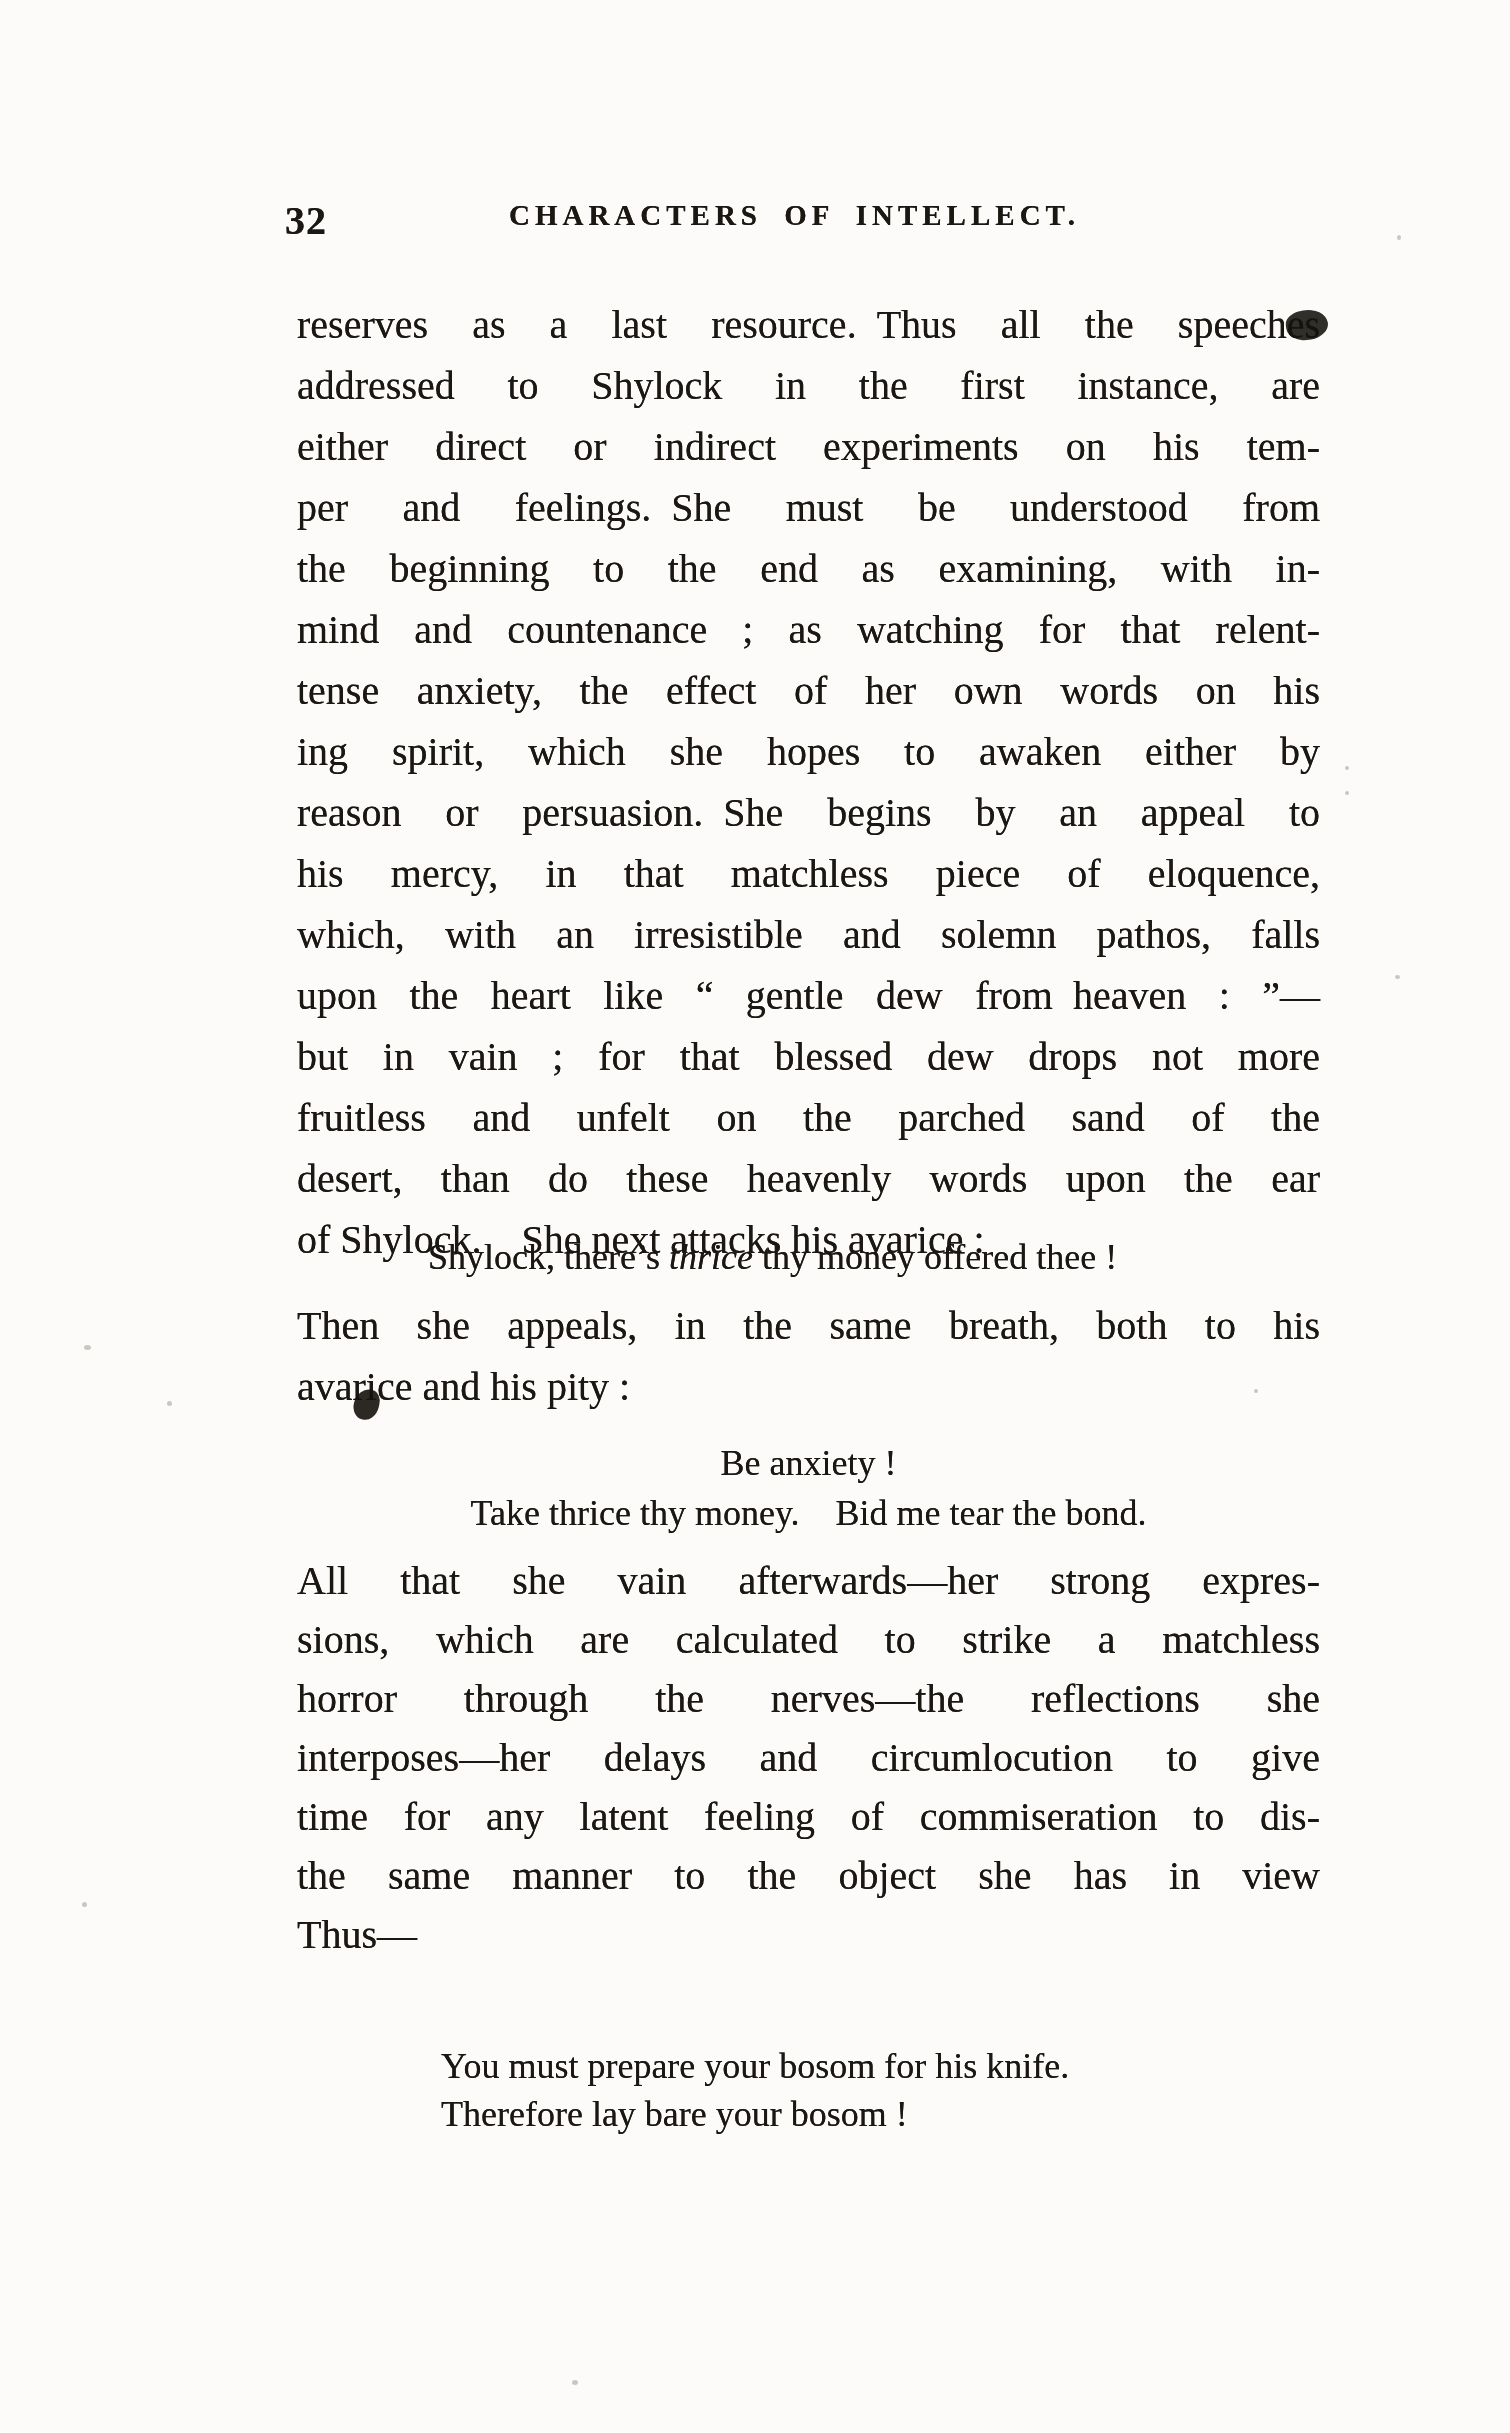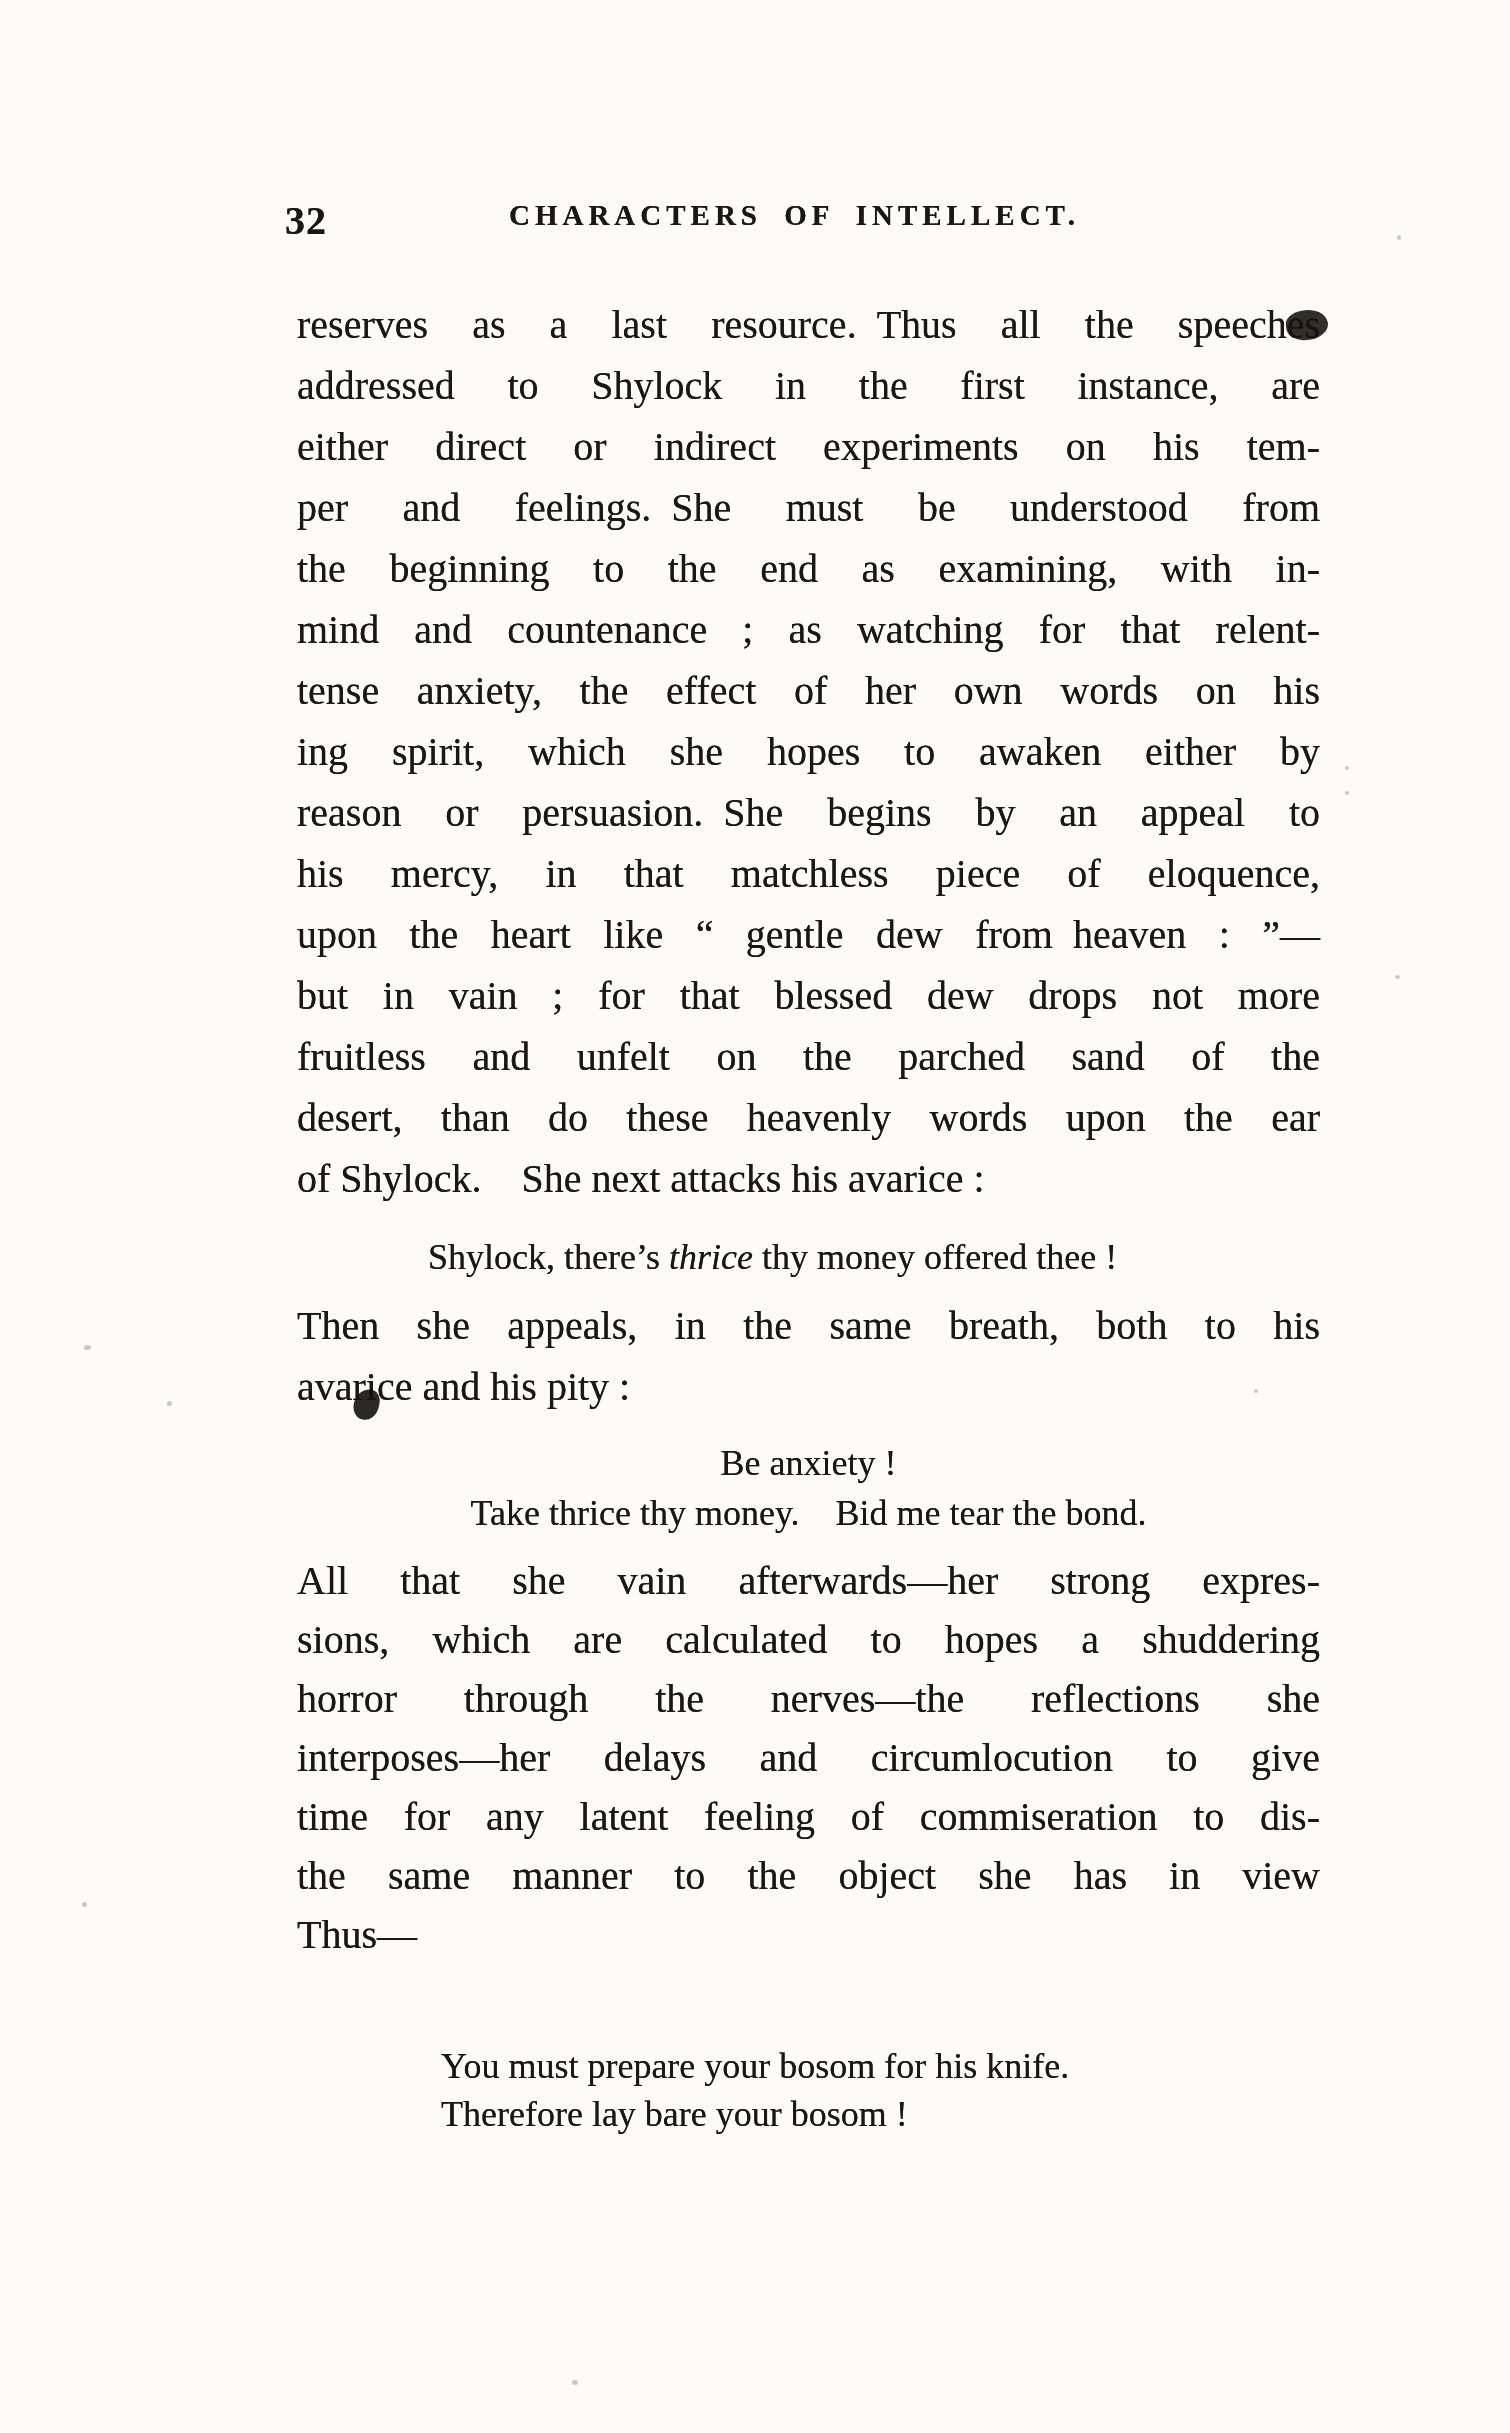--- a/index.html
+++ b/index.html
@@ -60,20 +60,21 @@
       <div class="line">reserves as a last resource. Thus all the speeches</div>
       <div class="line">addressed to Shylock in the first instance, are</div>
       <div class="line">either direct or indirect experiments on his tem-</div>
       <div class="line">per and feelings. She must be understood from</div>
       <div class="line">the beginning to the end as examining, with in-</div>
       <div class="line">mind and countenance ; as watching for that relent-</div>
       <div class="line">tense anxiety, the effect of her own words on his</div>
       <div class="line">ing spirit, which she hopes to awaken either by</div>
       <div class="line">reason or persuasion. She begins by an appeal to</div>
       <div class="line">his mercy, in that matchless piece of eloquence,</div>
+      <div class="line">which, with an irresistible and solemn pathos, falls</div>
       <div class="line">upon the heart like “ gentle dew from heaven : ”—</div>
       <div class="line">but in vain ; for that blessed dew drops not more</div>
       <div class="line">fruitless and unfelt on the parched sand of the</div>
       <div class="line">desert, than do these heavenly words upon the ear</div>
       <div class="line endline">of Shylock. She next attacks his avarice :</div>
     </div>
 
     <div class="blk quote1 q">
       <div class="qline"><span>Shylock, there’s </span><em>thrice</em><span> thy money offered thee !</span></div>
     </div>
@@ -83,21 +84,21 @@
       <div class="line endline">avarice and his pity :</div>
     </div>
 
     <div class="blk quote2 q">
       <div class="qline">Be anxiety !</div>
       <div class="qline">Take thrice thy money. Bid me tear the bond.</div>
     </div>
 
     <div class="blk para3">
       <div class="line">All that she vain afterwards—her strong expres-</div>
-      <div class="line">sions, which are calculated to hopes a shuddering</div>
+      <div class="line">sions, which are calculated to strike a matchless</div>
       <div class="line">horror through the nerves—the reflections she</div>
       <div class="line">interposes—her delays and circumlocution to give</div>
       <div class="line">time for any latent feeling of commiseration to dis-</div>
       <div class="line">the same manner to the object she has in view</div>
       <div class="line endline">Thus—</div>
     </div>
 
     <div class="blk quote3 q">
       <div class="qline">You must prepare your bosom for his knife.</div>
       <div class="qline">Therefore lay bare your bosom !</div>

